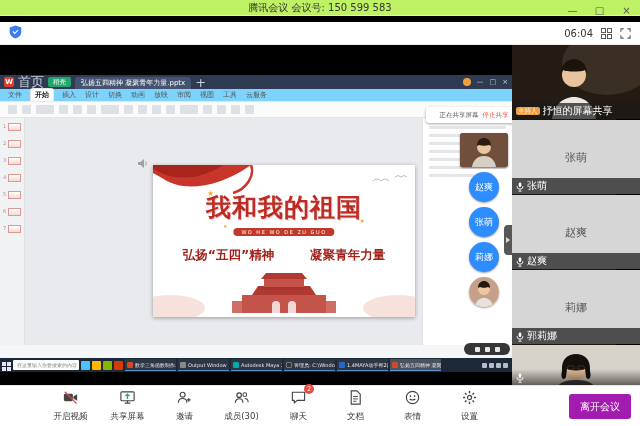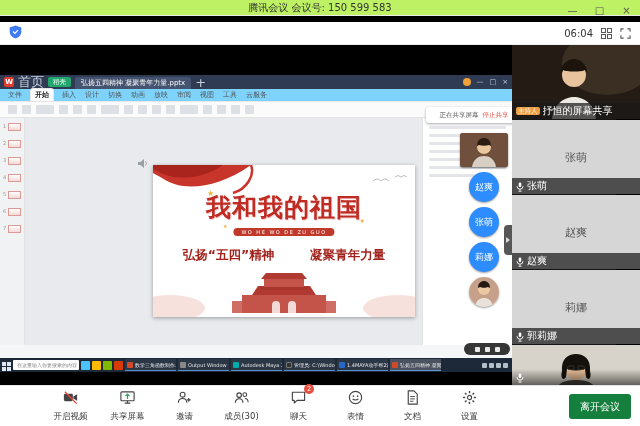--- a/index.html
+++ b/index.html
@@ -109,21 +109,21 @@
   .strip{position:absolute;left:0;right:0;bottom:0;height:16px;background:rgba(25,25,25,.72);display:flex;align-items:center;padding:0 4px;gap:3px}
   .strip.fade{background:linear-gradient(transparent,rgba(0,0,0,.55))}
   .strip-name{font-size:10px;color:#fff;white-space:nowrap;overflow:hidden;text-overflow:ellipsis}
   .host-badge{background:#ef9f3f;color:#fff;font-size:6.5px;padding:1px 2px;border-radius:2px;flex:none;line-height:1}
 
   
   .toolbar{position:absolute;left:0;top:385px;width:640px;height:41px;background:#fff;border-top:1px solid #e8e8e8;display:flex;align-items:center;padding-left:42px}
   .tb-btn{width:57px;display:flex;flex-direction:column;align-items:center;gap:1px;position:relative;cursor:default}
   .tb-label{font-size:8.5px;color:#3a3a3a;white-space:nowrap}
   .badge{position:absolute;top:-5px;right:13px;background:#e64d3d;color:#fff;font-size:6.5px;min-width:10px;height:10px;border-radius:5px;display:flex;align-items:center;justify-content:center;padding:0 2px}
-  .leave-btn{position:absolute;right:9px;top:8px;width:62px;height:25px;background:#15803d;color:#fff;font-size:10px;border-radius:3px;display:flex;align-items:center;justify-content:center;white-space:nowrap}
+  .leave-btn{position:absolute;right:9px;top:8px;width:62px;height:25px;background:#a21caf;color:#fff;font-size:10px;border-radius:3px;display:flex;align-items:center;justify-content:center;white-space:nowrap}
 </style>
 </head>
 <body>
 
 <div class="app">
 
   <div class="titlebar">
     <span class="title">腾讯会议 会议号: 150 599 583</span>
     <div class="win-controls">
       <span class="win-btn">—</span>
@@ -505,34 +505,34 @@
     <div class="tb-btn">
       <span class="badge">2</span>
       <span><svg width="17" height="17" viewBox="0 0 18 18">
             <path d="M2.5 3.5h13v8.5h-8l-3 2.8v-2.8h-2z" fill="none" stroke="#444" stroke-width="1.2" stroke-linejoin="round"></path>
           </svg></span>
       <span class="tb-label">聊天</span>
     </div>
 
     <div class="tb-btn">
       <span><svg width="17" height="17" viewBox="0 0 18 18">
+            <path d="M4.5 2h6l3.5 3.5V16h-9.5z" fill="none" stroke="#444" stroke-width="1.2"></path>
+            <path d="M6.5 8h5M6.5 10.5h5M6.5 13h3.5" stroke="#444" stroke-width="1"></path>
+          </svg></span>
+      <span class="tb-label">文档</span>
+    </div>
+
+    <div class="tb-btn">
+      <span><svg width="17" height="17" viewBox="0 0 18 18">
             <circle cx="9" cy="9" r="6.5" fill="none" stroke="#444" stroke-width="1.2"></circle>
             <circle cx="6.8" cy="7.5" r="0.9" fill="#444"></circle>
             <circle cx="11.2" cy="7.5" r="0.9" fill="#444"></circle>
             <path d="M6 10.5c1 1.5 5 1.5 6 0" stroke="#444" fill="none" stroke-width="1.2"></path>
           </svg></span>
       <span class="tb-label">表情</span>
-    </div>
-
-    <div class="tb-btn">
-      <span><svg width="17" height="17" viewBox="0 0 18 18">
-            <path d="M4.5 2h6l3.5 3.5V16h-9.5z" fill="none" stroke="#444" stroke-width="1.2"></path>
-            <path d="M6.5 8h5M6.5 10.5h5M6.5 13h3.5" stroke="#444" stroke-width="1"></path>
-          </svg></span>
-      <span class="tb-label">文档</span>
     </div>
 
     <div class="tb-btn">
       <span><svg width="17" height="17" viewBox="0 0 18 18">
             <circle cx="9" cy="9" r="2.2" fill="none" stroke="#444" stroke-width="1.2"></circle>
             <g stroke="#444" stroke-width="1.5">
               <path d="M9 2.2v2.2M9 13.6v2.2M2.2 9h2.2M13.6 9h2.2M4.2 4.2l1.6 1.6M12.2 12.2l1.6 1.6M13.8 4.2l-1.6 1.6M5.8 12.2l-1.6 1.6"></path>
             </g>
           </svg></span>
       <span class="tb-label">设置</span>

